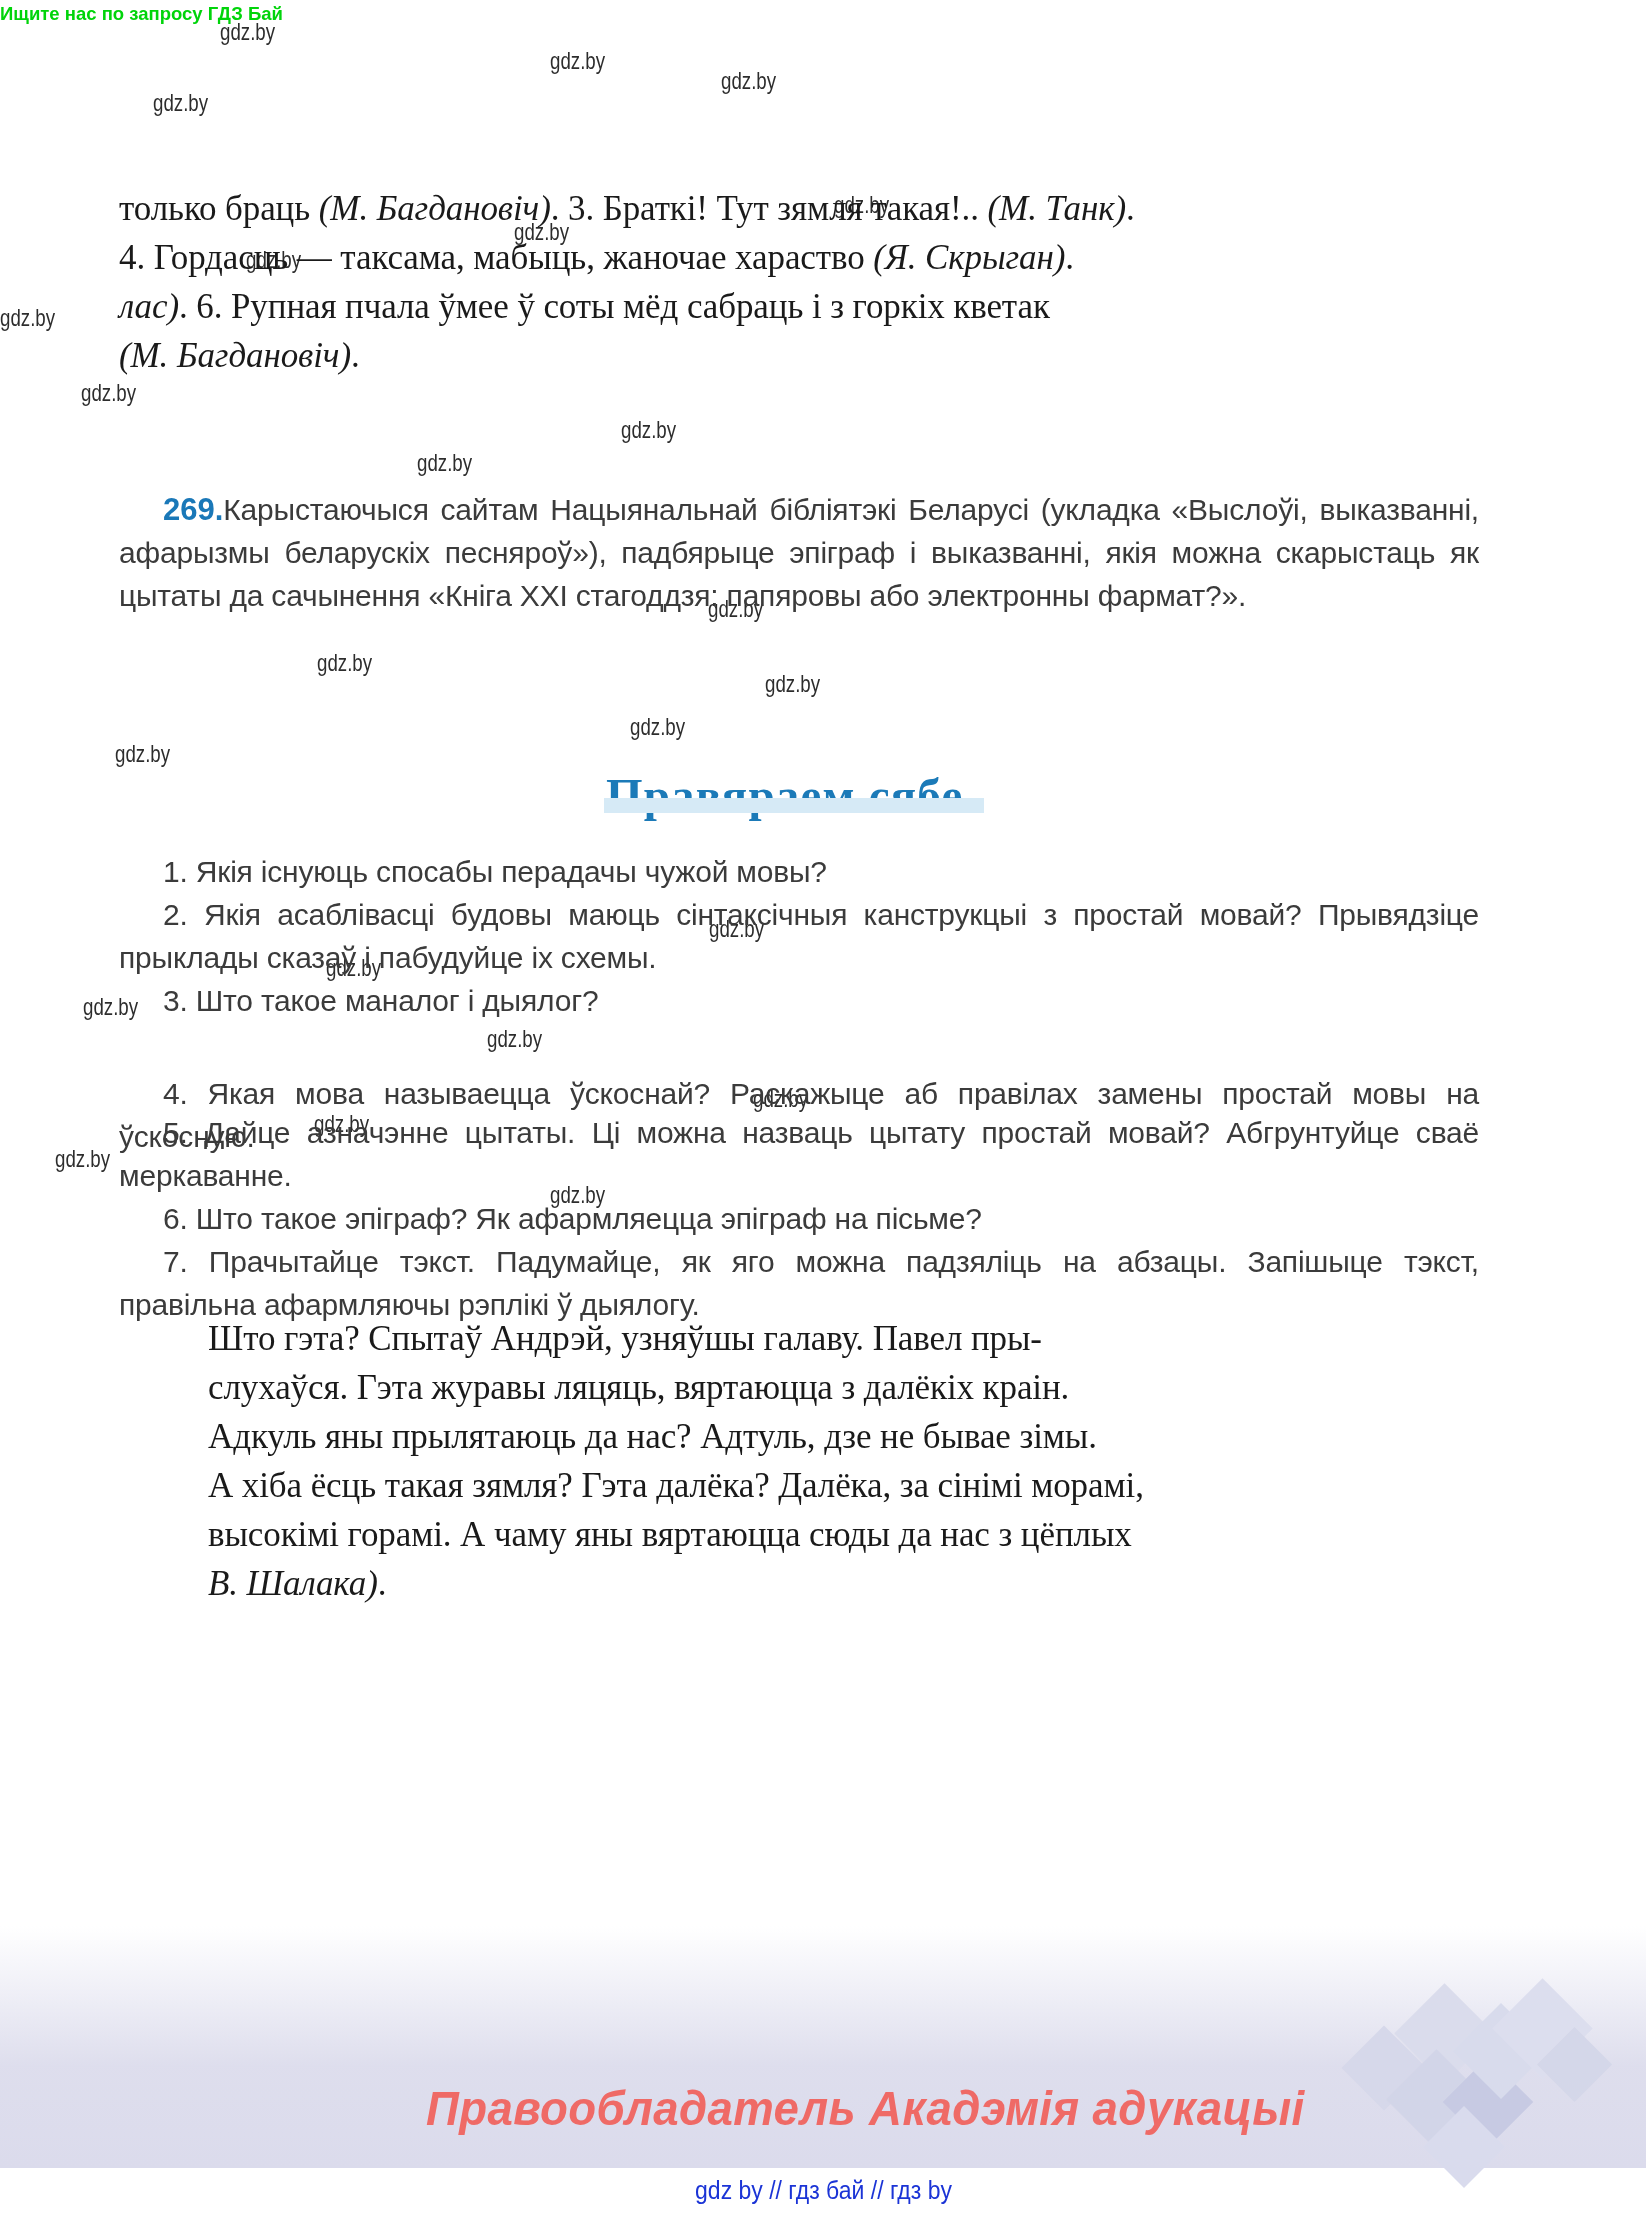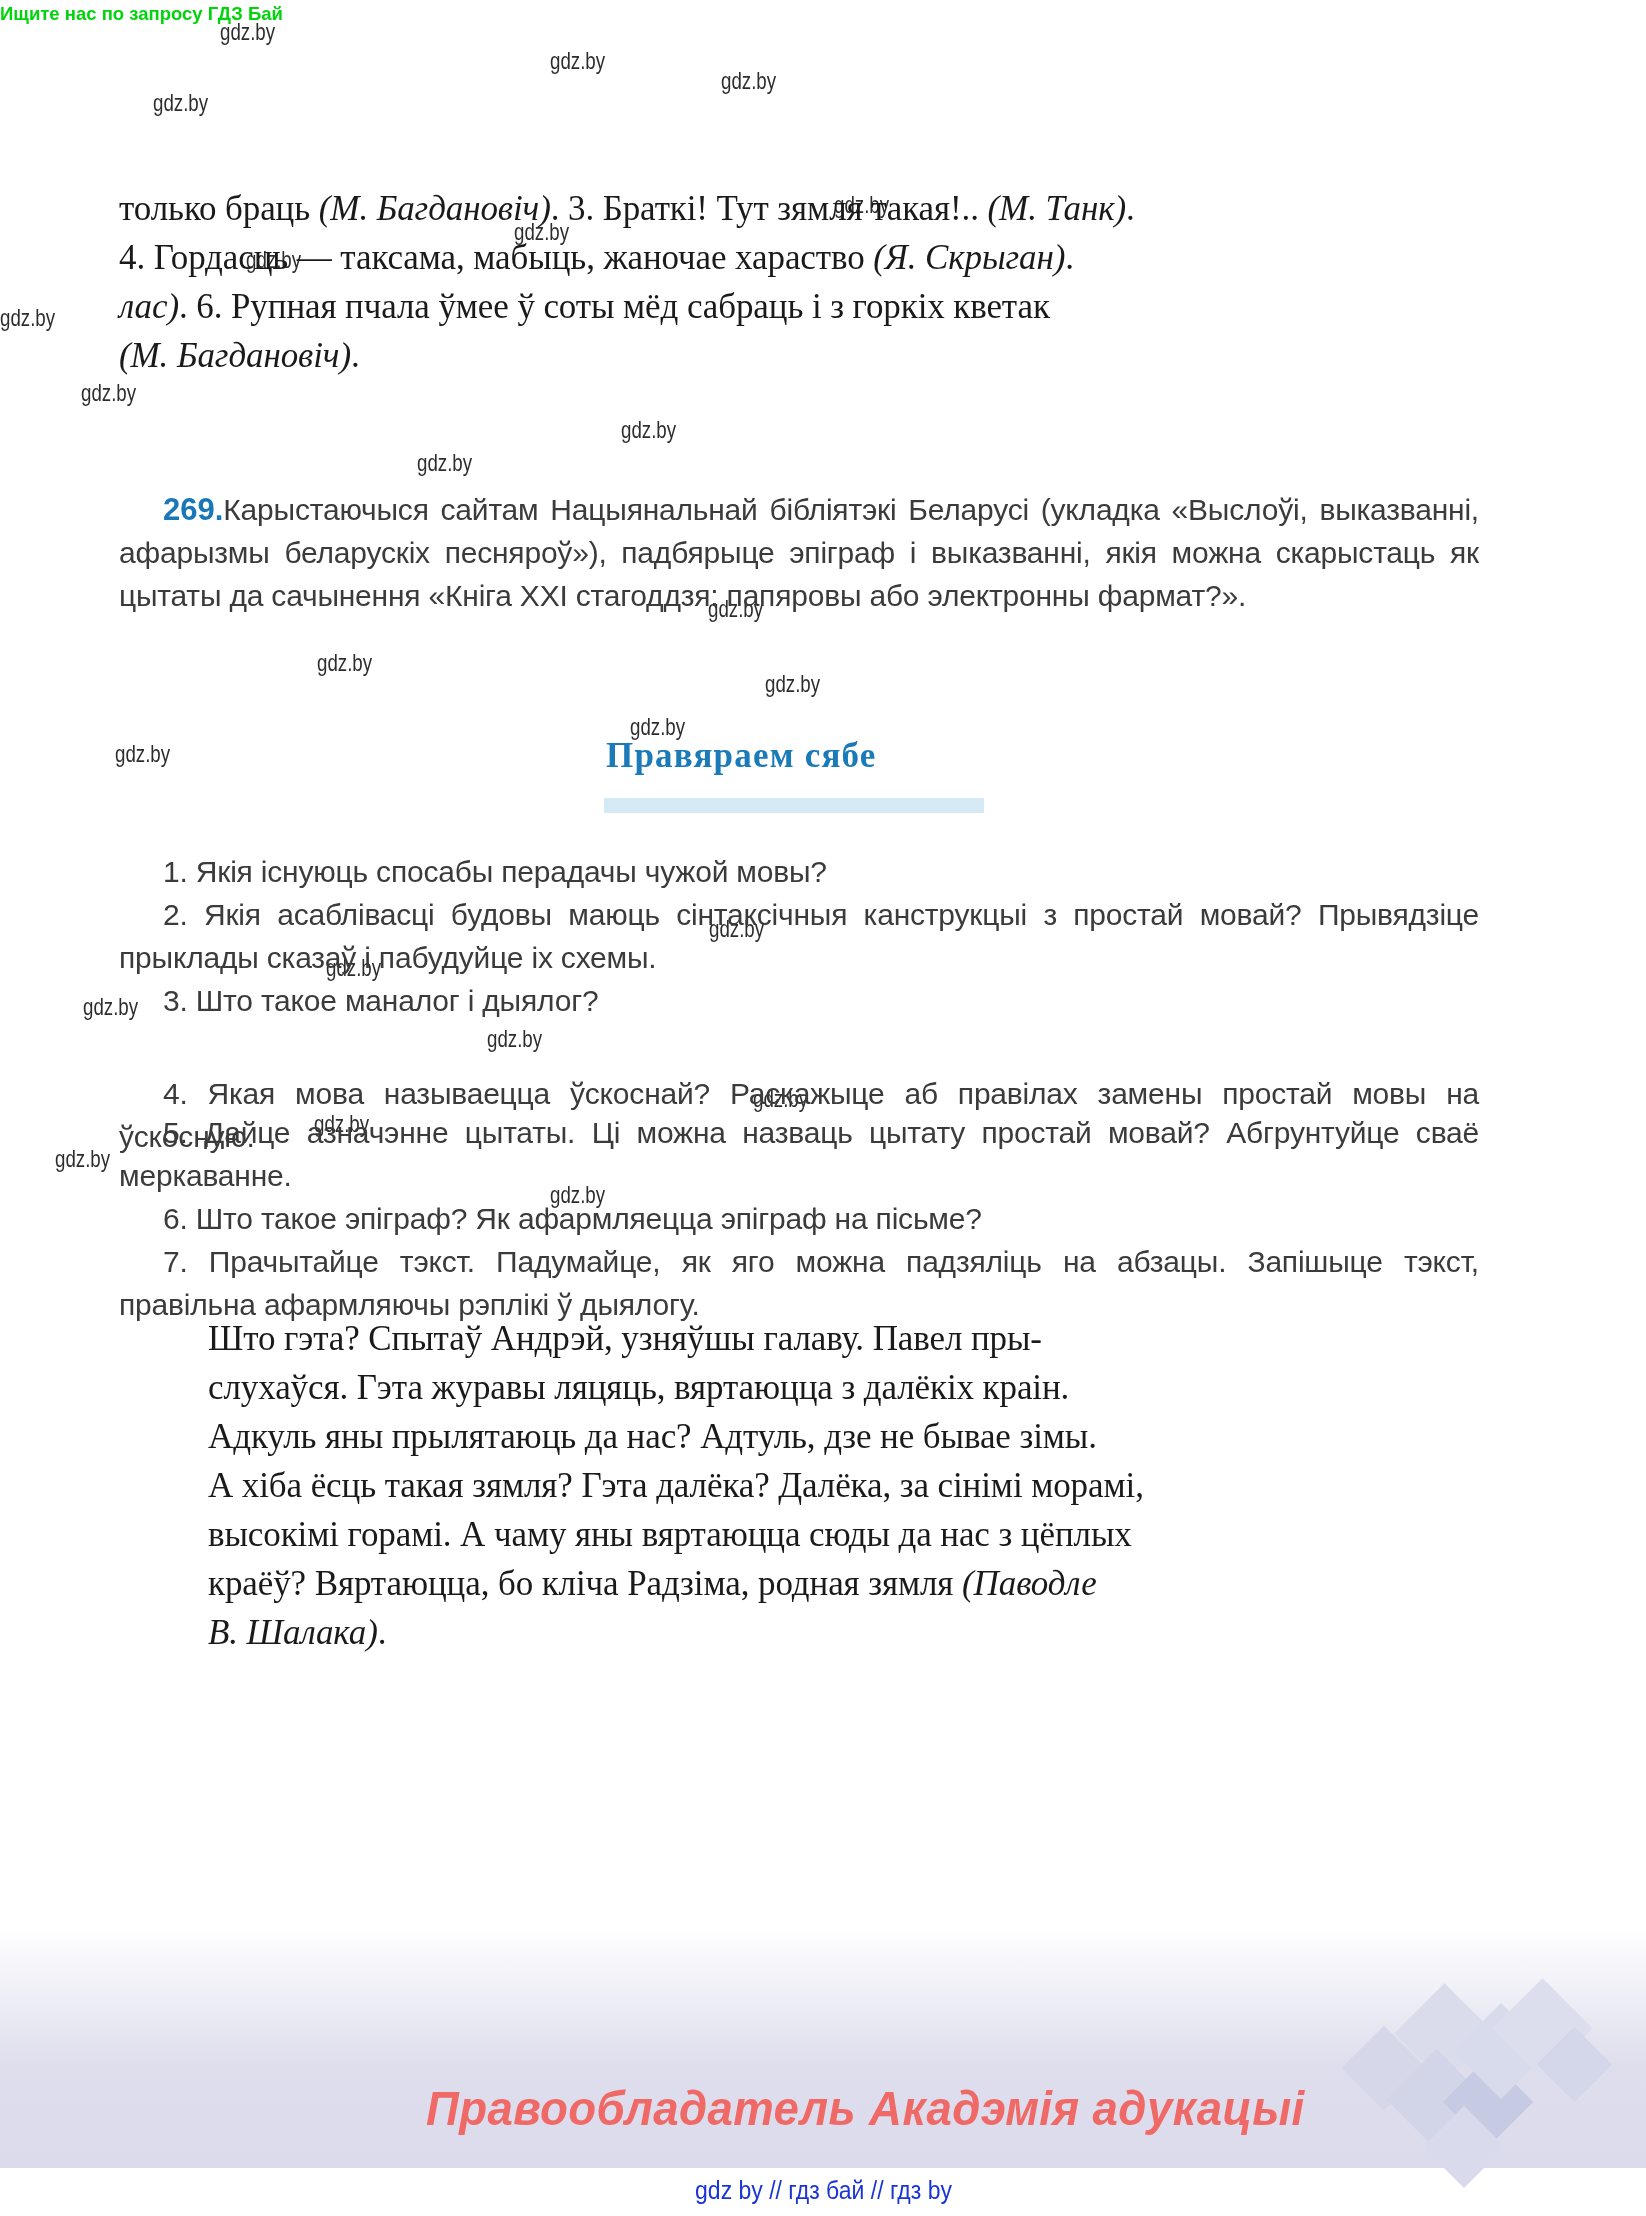--- a/index.html
+++ b/index.html
@@ -82,23 +82,24 @@
     font-size: 31px;
     letter-spacing: 0px;
   }
 
   
   .sec-head {
     position: absolute;
     font-family: "Liberation Serif", serif;
     font-weight: bold;
     color: #1b7ab8;
-    font-size: 35px;
+    font-size: 47px;
     letter-spacing: 1.2px;
     white-space: nowrap;
+    margin-top: 32px;
   }
   .sec-rule {
     position: absolute;
     background: #d6eaf6;
   }
 
   
   .bottom-wash {
     position: absolute;
     left: 0;
@@ -205,21 +206,20 @@
       <div class="sans-block q" style="left: 119px; top: 1197px; width: 1360px; text-indent: 44px;"><span>6. </span><span>Што такое эпіграф? Як афармляецца эпіграф на пісьме?</span></div>
       <div class="sans-block q" style="left: 119px; top: 1240px; width: 1360px; text-indent: 44px;"><span>7. </span><span>Прачытайце тэкст. Падумайце, як яго можна падзяліць на абзацы. Запішыце тэкст, правільна афармляючы рэплікі ў дыялогу.</span></div>
     </div>
 
   <div class="serif-block" id="dialogue-block" style="left:208px; top:1314px; width:1281px;">
       <div><span>Што гэта? Спытаў Андрэй, узняўшы галаву. Павел пры-</span></div>
       <div><span>слухаўся. Гэта журавы ляцяць, вяртаюцца з далёкіх краін.</span></div>
       <div><span>Адкуль яны прылятаюць да нас? Адтуль, дзе не бывае зімы.</span></div>
       <div><span>А хіба ёсць такая зямля? Гэта далёка? Далёка, за сінімі морамі,</span></div>
       <div><span>высокімі горамі. А чаму яны вяртаюцца сюды да нас з цёплых</span></div>
-      <div><span>краёў? Вяртаюцца, бо кліча Радзіма, родная зямля </span><i>(Паводле</i></div>
       <div><i>В. Шалака)</i><span>.</span></div>
     </div>
 
   <div class="bottom-wash" style="top:1926px; height:242px;"></div>
 
   <div class="diamonds" style="left:1306px; top:1975px; width:347px; height:201px;">
     <div class="dia" style="left:48px;  top:63px;  width:60px;  height:60px;  background:#d6d8ea;"></div>
     <div class="dia" style="left:103px; top:22.6px;  width:71px;  height:71px;  background:#dadcec;"></div>
     <div class="dia" style="left:95px; top:89px; width:71px;  height:71px;  background:#d2d5e8;"></div>
     <div class="dia" style="left:150px; top:95px; width:64px;  height:64px;  background:#c7cae3;"></div>

